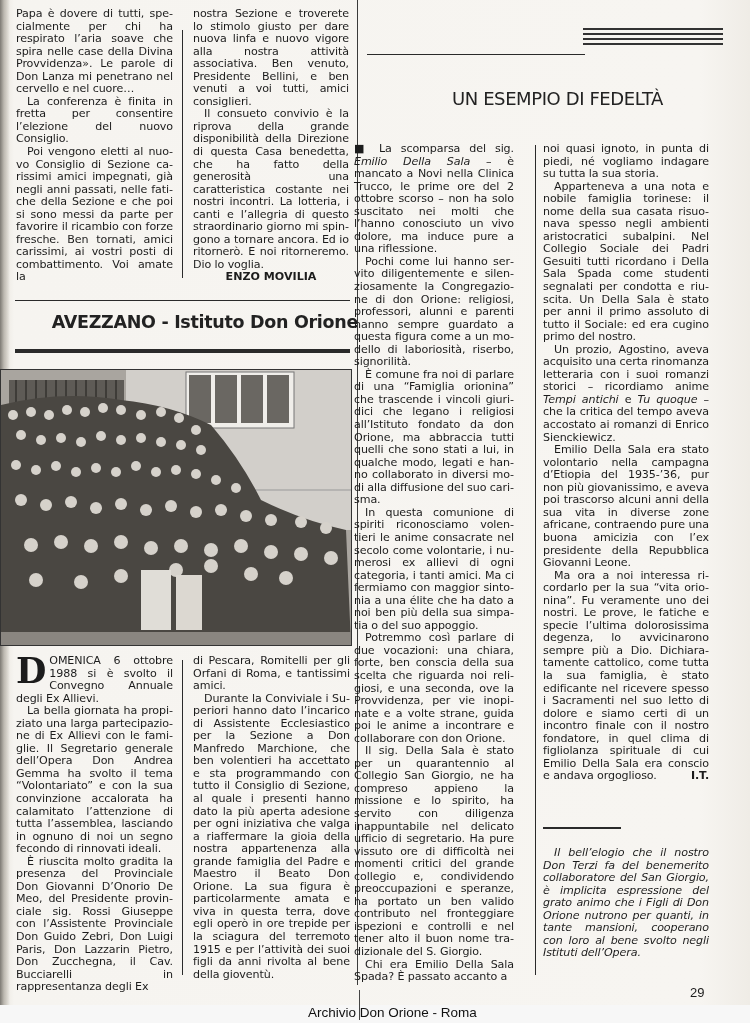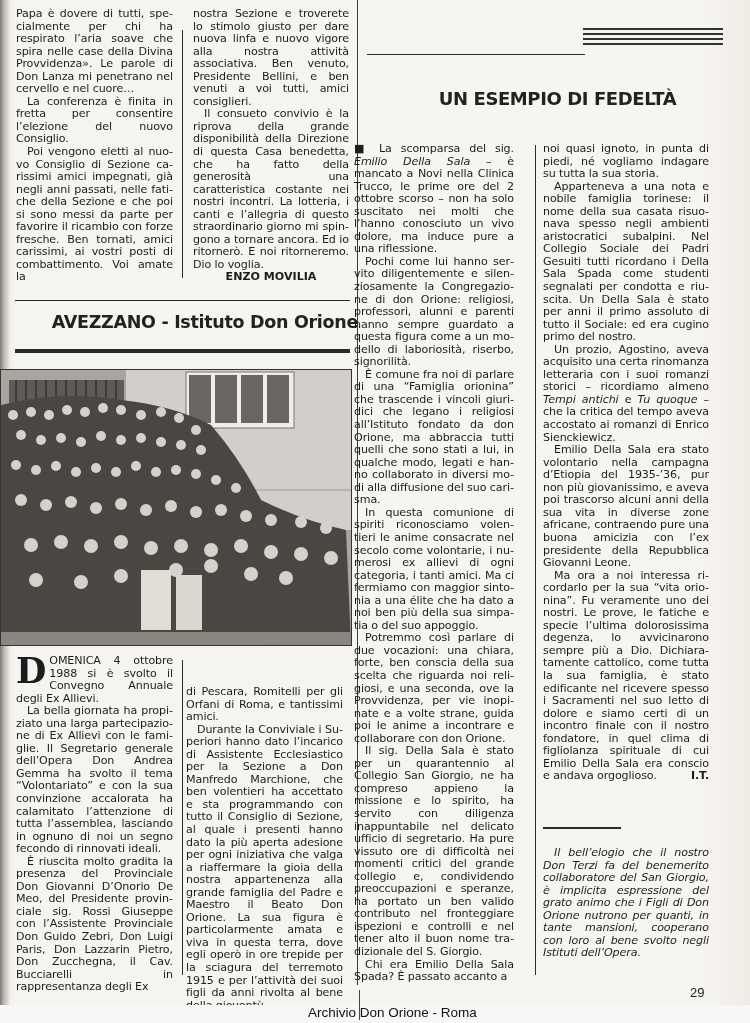--- a/index.html
+++ b/index.html
@@ -20,21 +20,21 @@
   .vrule { position: absolute; width: 1px; background: #2a2a2a; }
   .hrule { position: absolute; background: #2a2a2a; }
   .signature { font-weight: bold; text-align: center; display: block; letter-spacing: 0; }
   .section-title { position: absolute; left: 22px; width: 336px; top: 312px;
     text-align: right; font-weight: bold; font-size: 17.5px; letter-spacing: -0.3px; color: #222; }
   .rubric { position: absolute; left: 368px; top: 20px; font-size: 27px;
     font-family: "Liberation Sans", sans-serif; letter-spacing: 0.5px; color: #222; }
   .rubric-lines { position: absolute; left: 583px; top: 28px; width: 140px; }
   .rubric-lines div { height: 2px; background: #333; margin-bottom: 3px; }
   .headline { position: absolute; left: 375px; width: 365px; top: 88px;
-    text-align: center; font-weight: bold; font-size: 18px; line-height: 22px; color: #222;
+    text-align: center; font-weight: normal; font-size: 18px; line-height: 22px; color: #222;
     letter-spacing: -0.4px; }
   .photo { position: absolute; left: 0; top: 369px; width: 350px; height: 275px;
     border: 1px solid #333; overflow: hidden;
     background: linear-gradient(180deg, #b5b2ac 0%, #8f8c86 45%, #6c6964 100%); }
   .dropcap { float: left; font-size: 35px; line-height: 28px; font-weight: bold;
     margin: 2px 3px 0 0; font-family: "DejaVu Serif", serif; }
   .note { font-style: italic; }
   .page-number { position: absolute; left: 690px; top: 985px; font-size: 13px;
     font-family: "Liberation Sans", sans-serif; }
   .archive-bar { position: absolute; left: 0; top: 1005px; width: 750px; height: 18px;
@@ -157,27 +157,27 @@
           <circle cx="250" cy="204" r="7"></circle>
         <circle cx="285" cy="208" r="7"></circle>
       </g>
       <rect x="140" y="200" width="30" height="60" fill="#e0ddd7"></rect>
       <rect x="175" y="205" width="26" height="55" fill="#dcd8d1"></rect>
       <rect x="0" y="262" width="350" height="13" fill="#8a8680"></rect>
     </svg>
   </div>
 
   <div class="col" style="left:16px; top:655px; width:157px;">
-    <p><span class="dropcap">D</span><span>OMENICA 4 ottobre 1988 si è svolto il Conve­gno Annuale degli Ex Allievi.</span></p>
+    <p><span class="dropcap">D</span><span>OMENICA 6 ottobre 1988 si è svolto il Conve­gno Annuale degli Ex Allievi.</span></p>
     <p class="ind">La bella giornata ha propi­ziato una larga partecipazio­ne di Ex Allievi con le fami­glie. Il Segretario generale dell’Opera Don Andrea Gemma ha svolto il tema “Volontariato” e con la sua convinzione accalorata ha calamitato l’attenzione di tutta l’assemblea, lasciando in ognuno di noi un segno fecondo di rinnovati ideali.</p>
     <p class="ind">È riuscita molto gradita la presenza del Provinciale Don Giovanni D’Onorio De Meo, del Presidente provin­ciale sig. Rossi Giuseppe con l’Assistente Provinciale Don Guido Zebri, Don Luigi Paris, Don Lazzarin Pietro, Don Zucchegna, il Cav. Bucciarel­li in rappresentanza degli Ex</p>
   </div>
   <div class="vrule" style="left:182px; top:660px; height:315px;"></div>
 
-  <div class="col" style="left:186px; top:655px; width:157px;margin-top:31px;">
+  <div class="col" style="left:193px; top:655px; width:157px;">
     <p>di Pescara, Romitelli per gli Orfani di Roma, e tantissimi amici.</p>
     <p class="ind">Durante la Conviviale i Su­periori hanno dato l’incarico di Assistente Ecclesiastico per la Sezione a Don Manfre­do Marchione, che ben vo­lentieri ha accettato e sta programmando con tutto il Consiglio di Sezione, al qua­le i presenti hanno dato la più aperta adesione per ogni iniziativa che valga a riaffer­mare la gioia della nostra appartenenza alla grande fa­miglia del Padre e Maestro il Beato Don Orione. La sua figura è particolarmente amata e viva in questa terra, dove egli operò in ore trepi­de per la sciagura del terre­moto 1915 e per l’attività dei suoi figli da anni rivolta al bene della gioventù.</p>
   </div>
 
   <div class="vrule" style="left:357px; top:0px; height:985px; background:#3a3a3a;"></div>
 
   <div class="rubric-lines">
     <div></div>
       <div></div>
       <div></div>
@@ -196,21 +196,21 @@
     <p class="ind">In questa comunione di spiriti riconosciamo volen­tieri le anime consacrate nel secolo come volontarie, i nu­merosi ex allievi di ogni cate­goria, i tanti amici. Ma ci fermiamo con maggior sinto­nia a una élite che ha dato a noi ben più della sua simpa­tia o del suo appoggio.</p>
     <p class="ind">Potremmo così parlare di due vocazioni: una chiara, forte, ben conscia della sua scelta che riguarda noi reli­giosi, e una seconda, ove la Provvidenza, per vie inopi­nate e a volte strane, guida poi le anime a incontrare e collaborare con don Orione.</p>
     <p class="ind">Il sig. Della Sala è stato per un quarantennio al Collegio San Giorgio, ne ha compreso appieno la missione e lo spi­rito, ha servito con diligenza inappuntabile nel delicato ufficio di segretario. Ha pure vissuto ore di difficoltà nei momenti critici del grande collegio e, condividendo preoccupazioni e speranze, ha portato un ben valido contributo nel fronteggiare ispezioni e controlli e nel tener alto il buon nome tra­dizionale del S. Giorgio.</p>
     <p class="ind">Chi era Emilio Della Sala Spada? È passato accanto a</p>
   </div>
   <div class="vrule" style="left:535px; top:145px; height:830px;"></div>
 
   <div class="col" style="left:543px; top:143px; width:166px;">
     <p>noi quasi ignoto, in punta di piedi, né vogliamo indagare su tutta la sua storia.</p>
     <p class="ind">Apparteneva a una nota e nobile famiglia torinese: il nome della sua casata risuo­nava spesso negli ambienti aristocratici subalpini. Nel Collegio Sociale dei Padri Gesuiti tutti ricordano i Della Sala Spada come studenti segnalati per condotta e riu­scita. Un Della Sala è stato per anni il primo assoluto di tutto il Sociale: ed era cugi­no primo del nostro.</p>
-    <p class="ind"><span>Un prozio, Agostino, ave­va acquisito una certa rino­manza letteraria con i suoi romanzi storici – ricordiamo almeno </span><i>Tempi antichi</i><span> e </span><i>Tu quoque</i><span> – che la critica del tempo aveva accostato ai ro­manzi di Enrico Sienckie­wicz.</span></p>
+    <p class="ind"><span>Un prozio, Agostino, ave­va acquisito una certa rino­manza letteraria con i suoi romanzi storici – ricordiamo anime </span><i>Tempi antichi</i><span> e </span><i>Tu quoque</i><span> – che la critica del tempo aveva accostato ai ro­manzi di Enrico Sienckie­wicz.</span></p>
     <p class="ind">Emilio Della Sala era stato volontario nella campagna d’Etiopia del 1935-’36, pur non più giovanissimo, e ave­va poi trascorso alcuni anni della sua vita in diverse zone africane, contraendo pure una buona amicizia con l’ex presidente della Repubblica Giovanni Leone.</p>
     <p class="ind"><span>Ma ora a noi interessa ri­cordarlo per la sua “vita orio­nina”. Fu veramente uno dei nostri. Le prove, le fatiche e specie l’ultima dolorosissi­ma degenza, lo avvicinarono sempre più a Dio. Dichiara­tamente cattolico, come tut­ta la sua famiglia, è stato edificante nel ricevere spes­so i Sacramenti nel suo letto di dolore e siamo certi di un incontro finale con il nostro fondatore, in quel clima di figliolanza spirituale di cui Emilio Della Sala era conscio e andava orgoglioso.</span> <b style="float:right;">I.T.</b></p>
   </div>
 
   <div class="hrule" style="left:543px; top:827px; width:78px; height:2px;"></div>
 
   <div class="col note" style="left:543px; top:847px; width:166px;">
     <p class="ind">Il bell’elogio che il nostro Don Terzi fa del benemerito collaboratore del San Gior­gio, è implicita espressione del grato animo che i Figli di Don Orione nutrono per quanti, in tante mansioni, cooperano con loro al bene svolto negli Istituti dell’O­pera.</p>
   </div>
 

